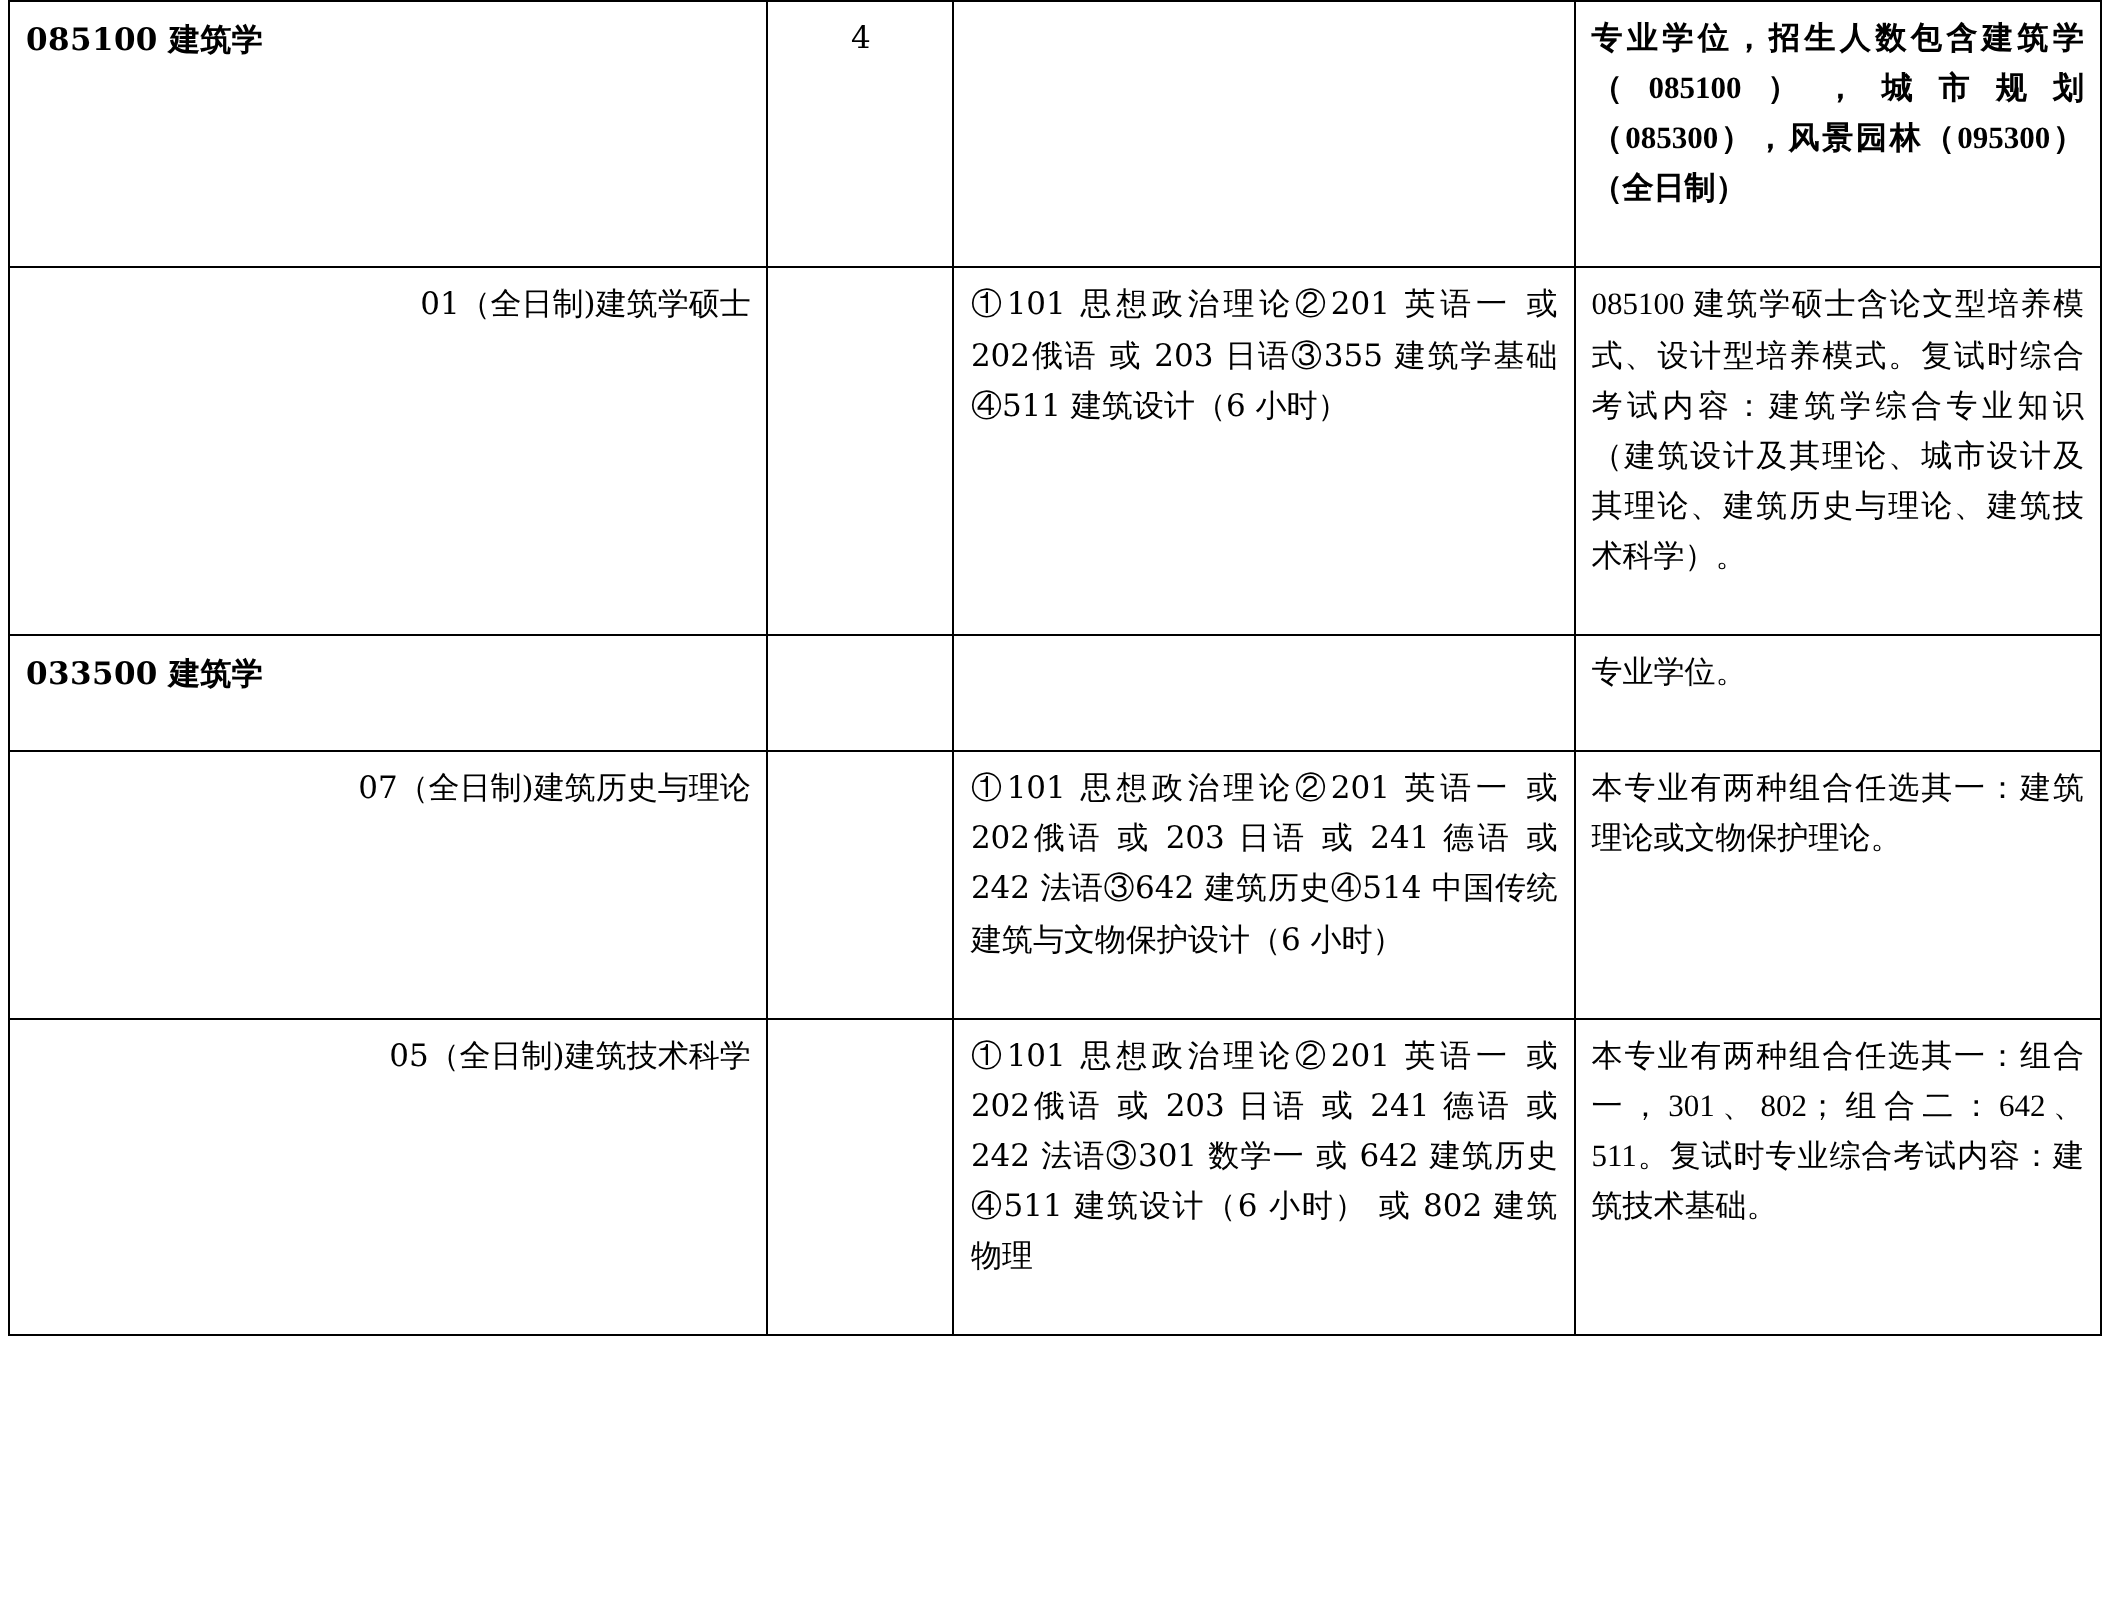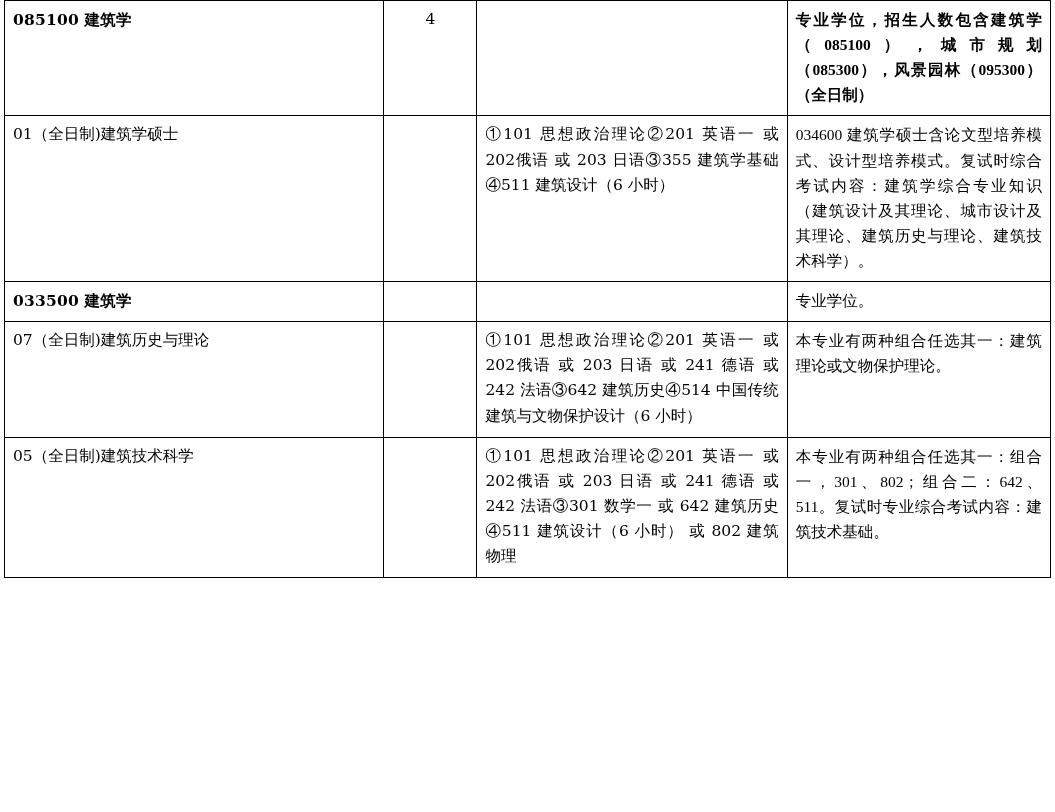--- a/index.html
+++ b/index.html
@@ -20,21 +20,21 @@
   }
   table.catalog {
     width: 1047px;
     margin: 0 4px;
     border-collapse: collapse;
     table-layout: fixed;
   }
   table.catalog td {
     border: 1px solid #000000;
     vertical-align: top;
-    padding: 6px 8px 8px 8px;
+    padding: 6px 8px 26px 8px;
     line-height: 1.62;
     font-size: 15.5px;
   }
   
   col.c-major   { width: 379px; }
   col.c-count   { width: 93px; }
   col.c-subject { width: 310px; }
   col.c-remark  { width: 263px; }
 
   .cell-major-head {
@@ -42,20 +42,21 @@
     font-size: 16px;
     letter-spacing: 0.2px;
   }
   .cell-count {
     text-align: center;
     font-weight: normal;
     font-size: 16px;
   }
   .cell-direction {
     font-size: 15.5px;
+    text-align: right;
   }
   .cell-subject {
     text-align: justify;
     text-justify: inter-ideograph;
     font-size: 15.5px;
     line-height: 1.75;
   }
   .cell-remark {
     text-align: justify;
     text-justify: inter-ideograph;
@@ -83,21 +84,21 @@
       <tr>
         <td class="cell-major-head">085100 建筑学</td>
         <td class="cell-count">4</td>
         <td class="cell-subject empty"></td>
         <td class="cell-remark bold">专业学位，招生人数包含建筑学（085100），城市规划（085300），风景园林（095300）（全日制）</td>
       </tr>
       <tr>
         <td class="cell-direction">01（全日制)建筑学硕士</td>
         <td class="cell-count"></td>
         <td class="cell-subject">①101 思想政治理论②201 英语一 或 202俄语 或 203 日语③355 建筑学基础④511 建筑设计（6 小时）</td>
-        <td class="cell-remark">034600 建筑学硕士含论文型培养模式、设计型培养模式。复试时综合考试内容：建筑学综合专业知识（建筑设计及其理论、城市设计及其理论、建筑历史与理论、建筑技术科学）。</td>
+        <td class="cell-remark">085100 建筑学硕士含论文型培养模式、设计型培养模式。复试时综合考试内容：建筑学综合专业知识（建筑设计及其理论、城市设计及其理论、建筑历史与理论、建筑技术科学）。</td>
       </tr>
       <tr>
         <td class="cell-major-head">033500 建筑学</td>
         <td class="cell-count"></td>
         <td class="cell-subject empty"></td>
         <td class="cell-remark">专业学位。</td>
       </tr>
       <tr>
         <td class="cell-direction">07（全日制)建筑历史与理论</td>
         <td class="cell-count"></td>

